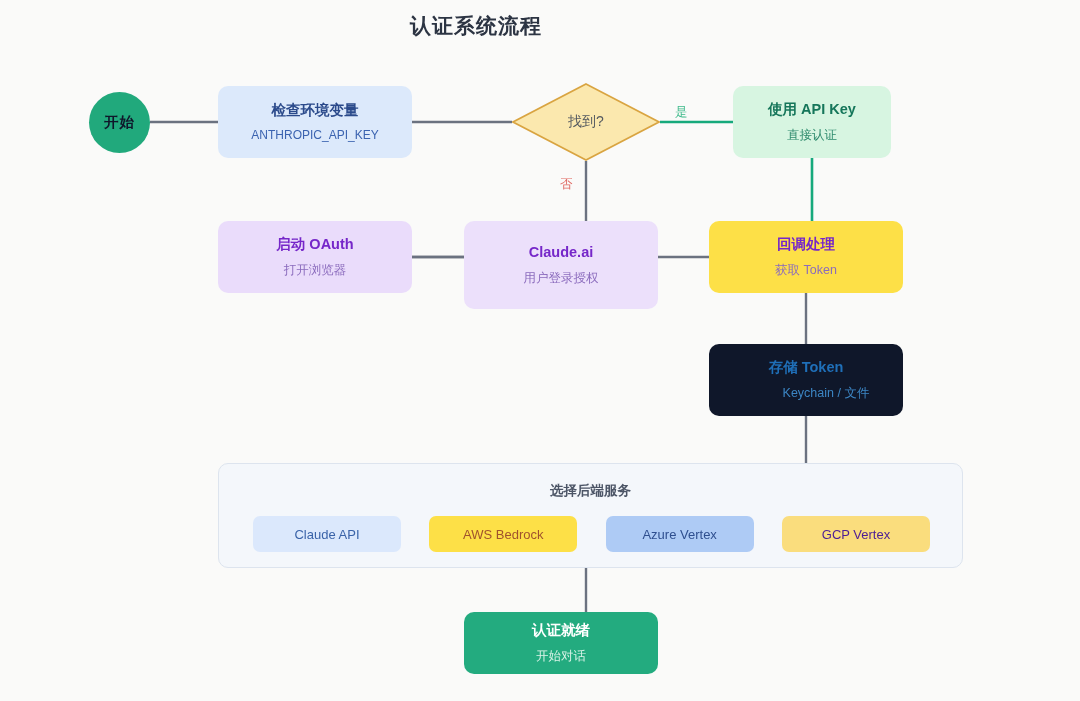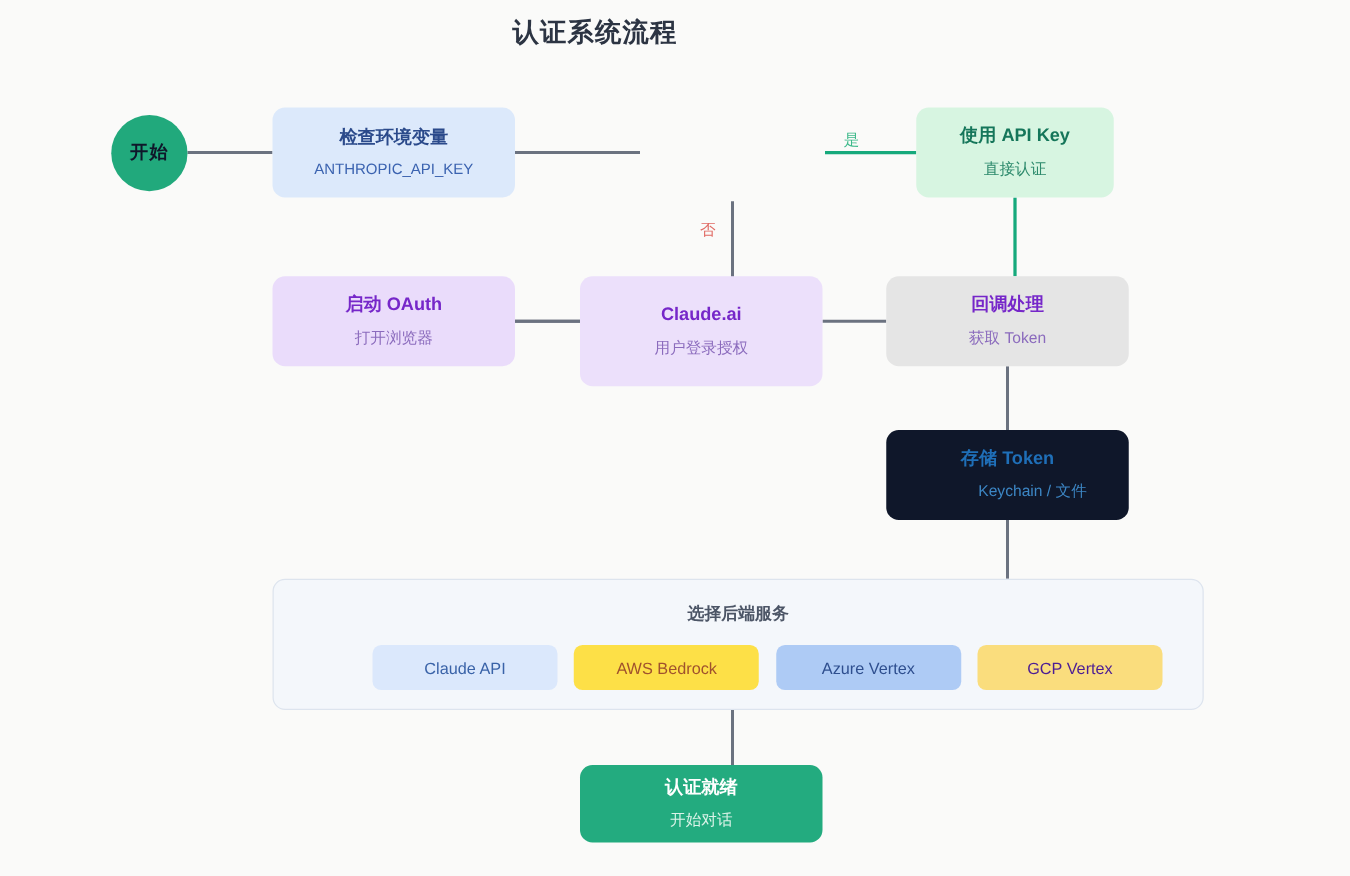--- a/index.html
+++ b/index.html
@@ -135,21 +135,21 @@
   }
   .node-claude .n-title { color: #7627c9; }
   .node-claude .n-sub { color: #8b6bbd; }
 
   
   .node-callback {
     left: 709px;
     top: 221px;
     width: 194px;
     height: 72px;
-    background: #e5e5e5;
+    background: #fde047;
   }
   .node-callback .n-title { color: #7627c9; }
   .node-callback .n-sub { color: #8b6bbd; }
 
   
   .node-store {
     left: 709px;
     top: 344px;
     width: 194px;
     height: 72px;
@@ -190,21 +190,21 @@
   }
   .g-item {
     width: 148px;
     height: 36px;
     display: flex;
     align-items: center;
     justify-content: center;
     border-radius: 7px;
     font-size: 13px;
   }
-  .g-item-0 { background: #dbe8fc; color: #3a63a8; margin-left: 45px; }
+  .g-item-0 { background: #dbe8fc; color: #3a63a8; }
   .g-item-1 { background: #fde047; color: #a0522d; }
   .g-item-2 { background: #aecbf5; color: #2f4f8f; }
   .g-item-3 { background: #fadd7d; color: #4c1d95; }
 
   
   .node-ready {
     left: 464px;
     top: 612px;
     width: 194px;
     height: 62px;
@@ -258,20 +258,26 @@
 
   <div class="node node-start">
     <div class="n-title">开始</div>
   </div>
 
   <div class="node node-env">
     <div class="n-title">检查环境变量</div>
     <div class="n-sub">ANTHROPIC_API_KEY</div>
   </div>
 
+  <div class="node node-decision">
+    <svg class="dia-shape" viewBox="0 0 148 78" preserveAspectRatio="none">
+      <polygon points="74,1 147,39 74,77 1,39" fill="#fbe8ae" stroke="#d9a441" stroke-width="1.6"></polygon>
+    </svg>
+    <div class="dia-label">找到?</div>
+  </div>
 
   <div class="node node-apikey">
     <div class="n-title">使用 API Key</div>
     <div class="n-sub">直接认证</div>
   </div>
 
   <div class="node node-oauth">
     <div class="n-title">启动 OAuth</div>
     <div class="n-sub">打开浏览器</div>
   </div>

